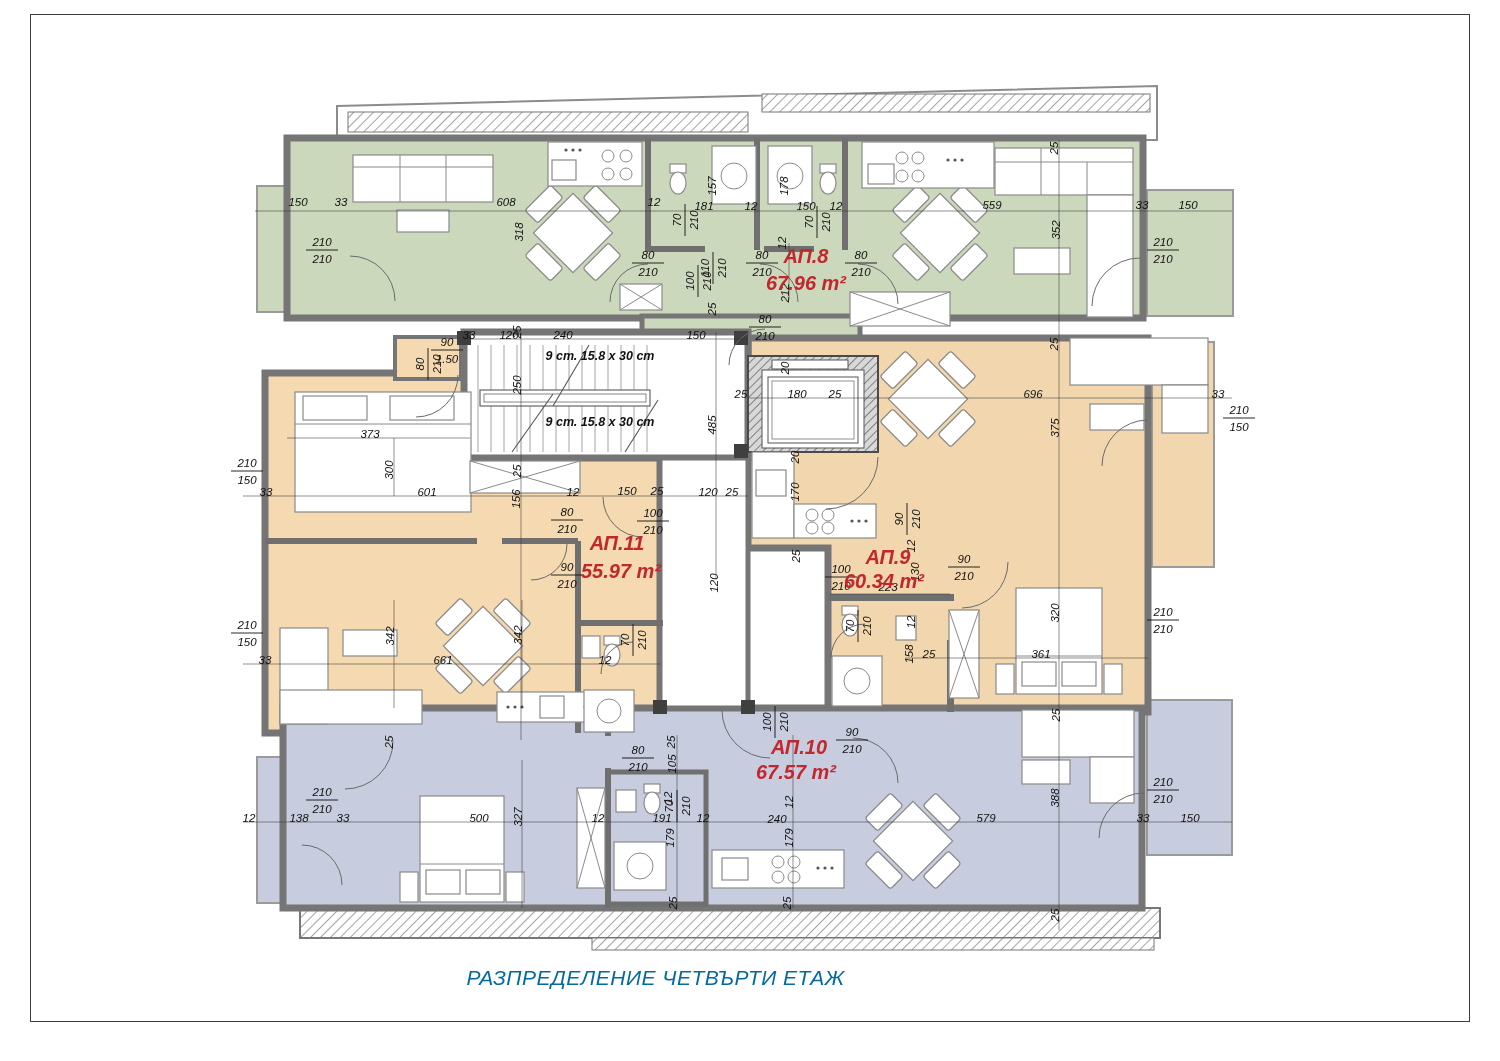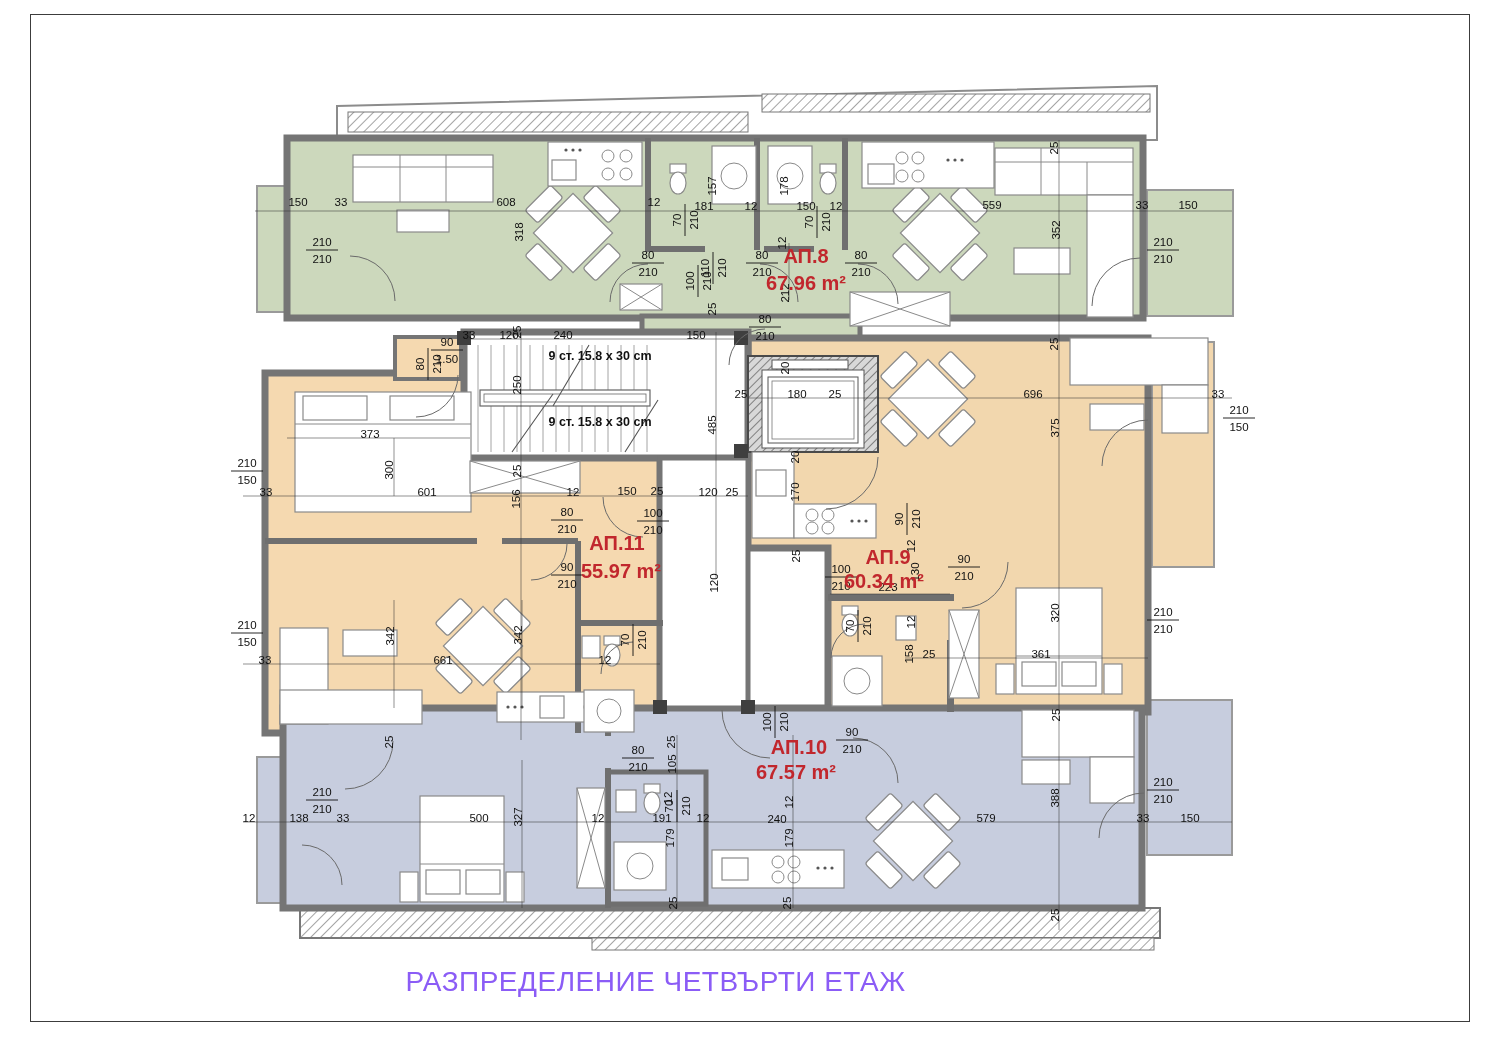--- a/index.html
+++ b/index.html
@@ -1,28 +1,28 @@
 <!DOCTYPE html>
 <html><head>
 <meta charset="utf-8">
 <style>
   html,body{margin:0;padding:0;background:#fff;font-family:"Liberation Sans",sans-serif;}
-  #page{position:relative;width:1500px;height:1061px;background:#fff;overflow:hidden;}
+  #page{position:relative;width:1500px;height:1061px;background:#fff;overflow:hidden;font-style:italic;}
   #frame{position:absolute;left:30px;top:14px;width:1438px;height:1006px;border:1px solid #3c3c3c;}
   #plan-svg{position:absolute;left:0;top:0;}
   .dimtxt{font-size:11.5px;fill:#111;}
   .stackline{stroke:#111;stroke-width:0.9;}
   .redlbl{font-size:20px;font-weight:bold;fill:#c1272d;}
   .stairtxt{font-size:12.5px;font-weight:bold;fill:#111;}
   .f{fill:#ffffff;stroke:#8a8a8a;stroke-width:1.2;}
   .fl{stroke:#8a8a8a;stroke-width:1;fill:none;}
   .arc{stroke:#6a6a6a;stroke-width:1;fill:none;}
   .dimline{stroke:#333;stroke-width:0.6;opacity:0.9;}
   #title{position:absolute;left:0;top:966px;width:1311px;text-align:center;
-         font-size:28px;color:#8b5cf6;letter-spacing:0.5px;}
+         font-size:21px;color:#0369a1;letter-spacing:0.5px;}
 </style>
 </head>
 <body>
 
 <div id="page">
   <div id="frame"></div>
 
   <svg id="plan-svg" width="1500" height="1061" viewBox="0 0 1500 1061">
     <defs>
       <pattern id="hatchL" width="7" height="7" patternUnits="userSpaceOnUse" patternTransform="rotate(45)">

